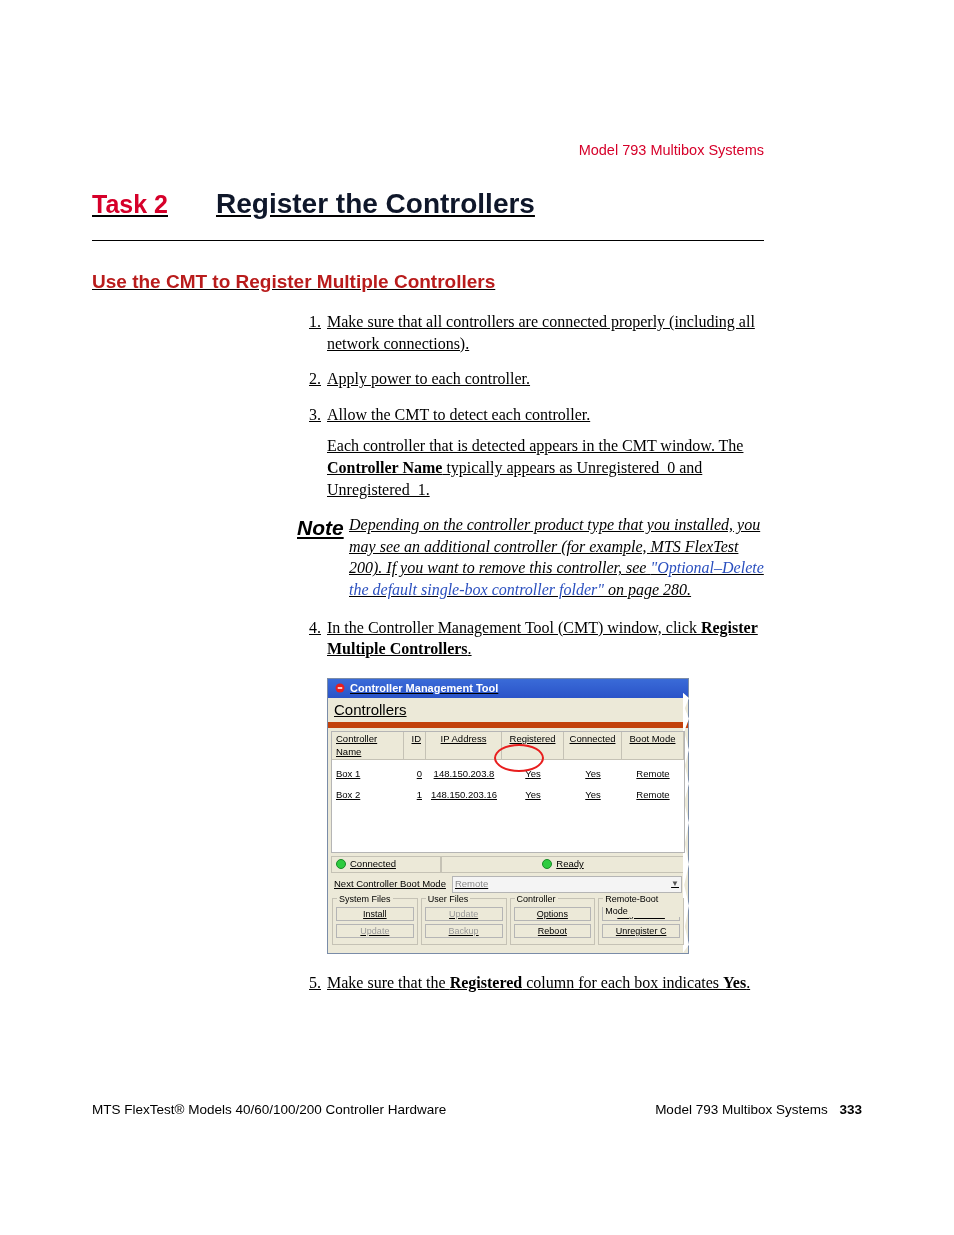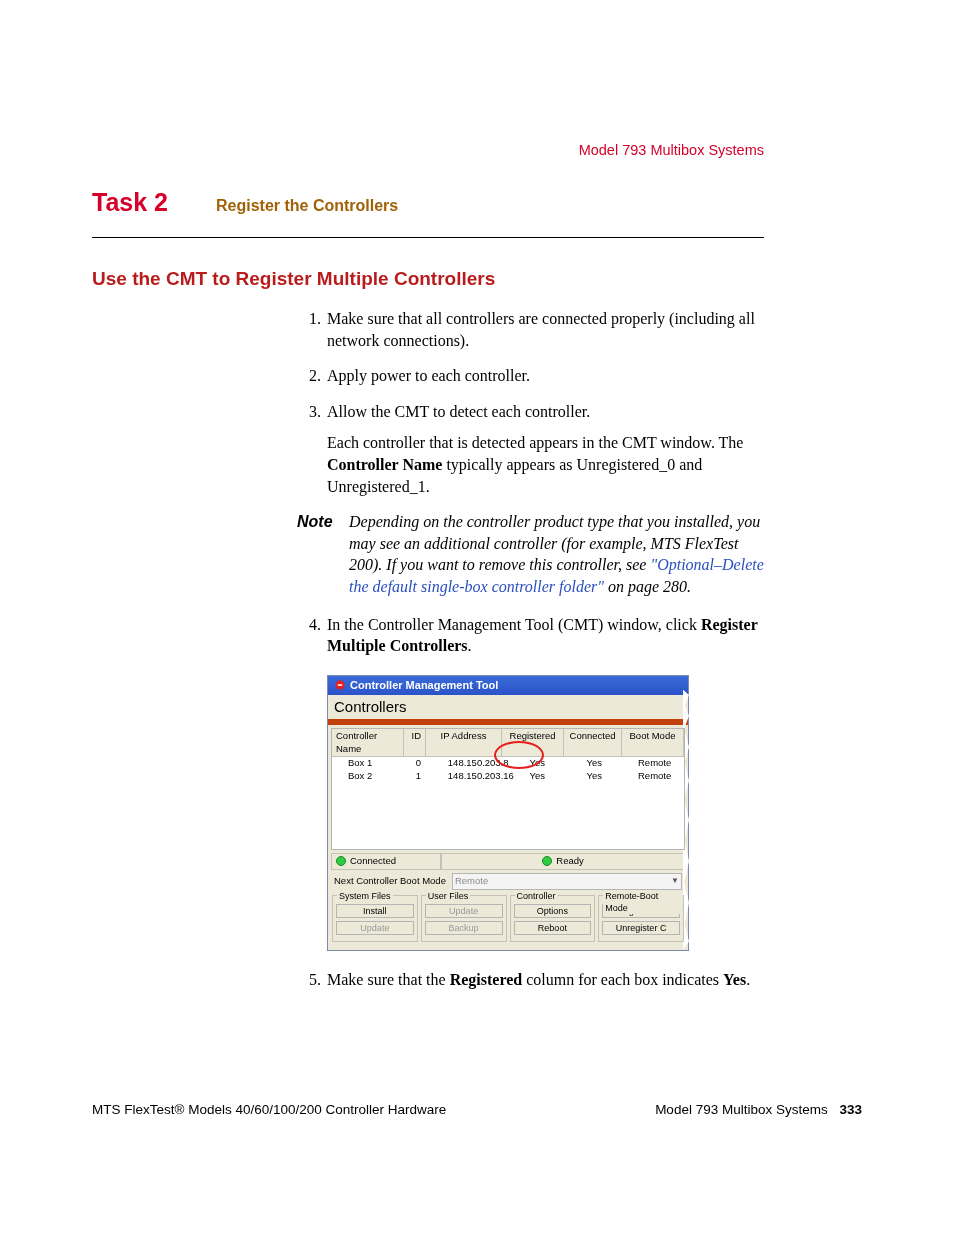--- a/index.html
+++ b/index.html
@@ -8,20 +8,21 @@
     background: #fff;
     font-family: "Times New Roman", Times, serif;
     color: #000;
   }
   .page {
     width: 856px;
     height: 1235px;
     position: relative;
     box-sizing: border-box;
     padding: 140px 92px 0 92px;
+    text-decoration: underline;
   }
   .header-label {
     position: absolute;
     top: 142px;
     right: 92px;
     color: #d6002a;
     font-family: Arial, Helvetica, sans-serif;
     font-size: 14.5px;
   }
   .task-line {
@@ -32,24 +33,24 @@
     padding-bottom: 20px;
   }
   .task-label {
     color: #d6002a;
     font-family: Arial, Helvetica, sans-serif;
     font-weight: bold;
     font-size: 25px;
     margin-right: 48px;
   }
   .task-title {
-    color: #a16207;
+    color: #0f172a;
     font-family: Arial, Helvetica, sans-serif;
     font-weight: bold;
-    font-size: 16px;
+    font-size: 28px;
   }
   .subhead {
     color: #b91c1c;
     font-family: Arial, Helvetica, sans-serif;
     font-weight: bold;
     font-size: 19px;
     margin-top: 30px;
   }
   .body-col {
     margin-left: 205px;
@@ -73,21 +74,21 @@
     display: flex;
     margin: 6px 0 16px 0;
     font-size: 16px;
   }
   .note-label {
     width: 52px;
     flex-shrink: 0;
     font-family: Arial, Helvetica, sans-serif;
     font-weight: bold;
     font-style: italic;
-    font-size: 16px;
+    font-size: 21px;
   }
   .note-text {
     flex: 1;
     font-style: italic;
   }
   .note-link {
     color: #2a4fbf;
     font-style: italic;
   }
   .bold { font-weight: bold; }
@@ -131,22 +132,23 @@
     font-size: 9.5px;
   }
   .cmt-header-row > div {
     background: #ece9d8;
     border-right: 1px solid #c5c2b5;
     border-bottom: 1px solid #c5c2b5;
     padding: 1px 4px;
     box-sizing: border-box;
   }
   .cmt-row > div {
-    padding: 0 16px;
+    padding: 0 4px;
     box-sizing: border-box;
+    margin-top: 8px;
   }
   .col-name { width: 72px; }
   .col-id   { width: 22px; text-align: right;}
   .col-ip   { width: 76px; text-align: center;}
   .col-reg  { width: 62px; text-align: center;}
   .col-conn { width: 58px; text-align: center;}
   .col-boot { width: 62px; text-align: center;}
   .red-oval {
     position: absolute;
     border: 2px solid #e81e1e;

